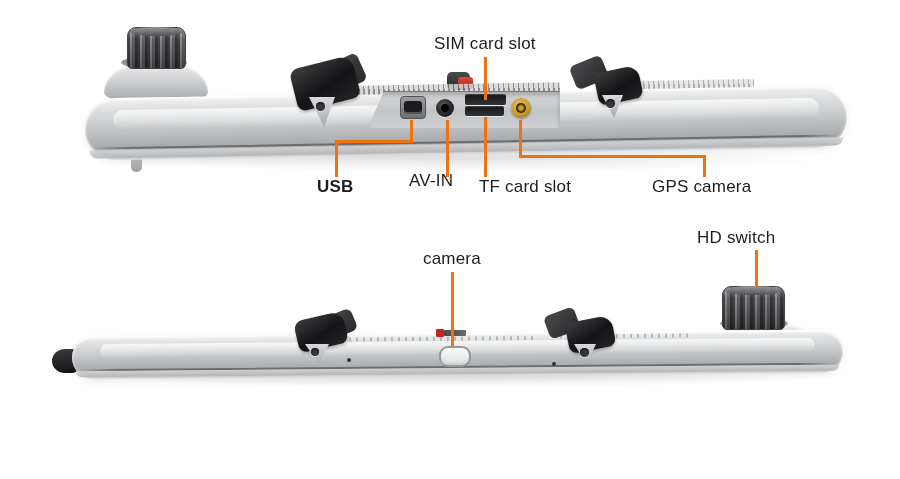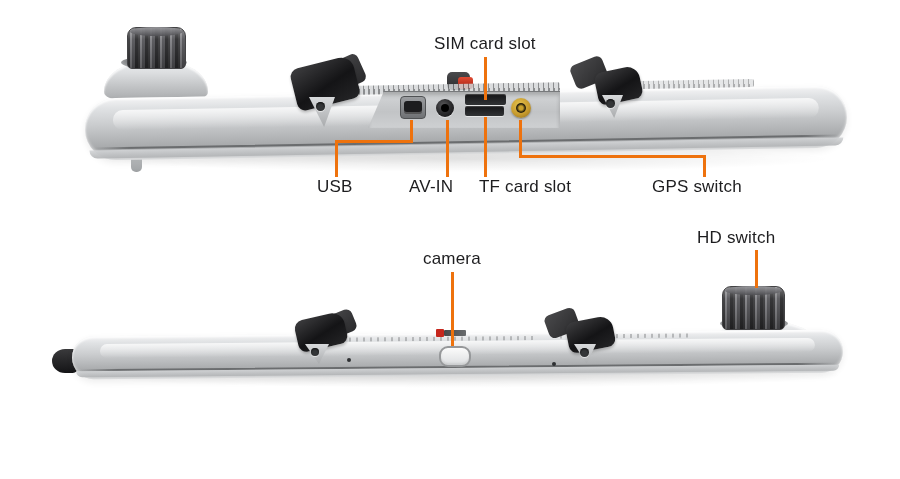--- a/index.html
+++ b/index.html
@@ -181,32 +181,32 @@
   </div>
 
   <div>
 
     <span class="callout-label" style="left:434px;top:34px;">SIM card slot</span>
     <div class="cline" style="left:484px;top:57px;width:3px;height:43px;"></div>
 
     <div class="cline" style="left:410px;top:120px;width:3px;height:23px;"></div>
     <div class="cline" style="left:335px;top:140px;width:78px;height:3px;"></div>
     <div class="cline" style="left:335px;top:140px;width:3px;height:37px;"></div>
-    <span class="callout-label" style="left:317px;top:177px;">USB</span>
+    <span class="callout-label" style="left:317px;top:177px;font-weight:bold;">USB</span>
 
     <div class="cline" style="left:446px;top:120px;width:3px;height:57px;"></div>
-    <span class="callout-label" style="left:409px;top:177px;">AV-IN</span>
+    <span class="callout-label" style="left:409px;top:171px;">AV-IN</span>
 
     <div class="cline" style="left:484px;top:117px;width:3px;height:60px;"></div>
     <span class="callout-label" style="left:479px;top:177px;">TF card slot</span>
 
     <div class="cline" style="left:519px;top:120px;width:3px;height:38px;"></div>
     <div class="cline" style="left:519px;top:155px;width:187px;height:3px;"></div>
     <div class="cline" style="left:703px;top:155px;width:3px;height:22px;"></div>
-    <span class="callout-label" style="left:652px;top:177px;">GPS switch</span>
+    <span class="callout-label" style="left:652px;top:177px;">GPS camera</span>
 
     <span class="callout-label" style="left:423px;top:249px;">camera</span>
     <div class="cline" style="left:451px;top:272px;width:3px;height:74px;"></div>
 
     <span class="callout-label" style="left:697px;top:228px;">HD switch</span>
     <div class="cline" style="left:755px;top:250px;width:3px;height:38px;"></div>
   </div>
 
 </div>
 

